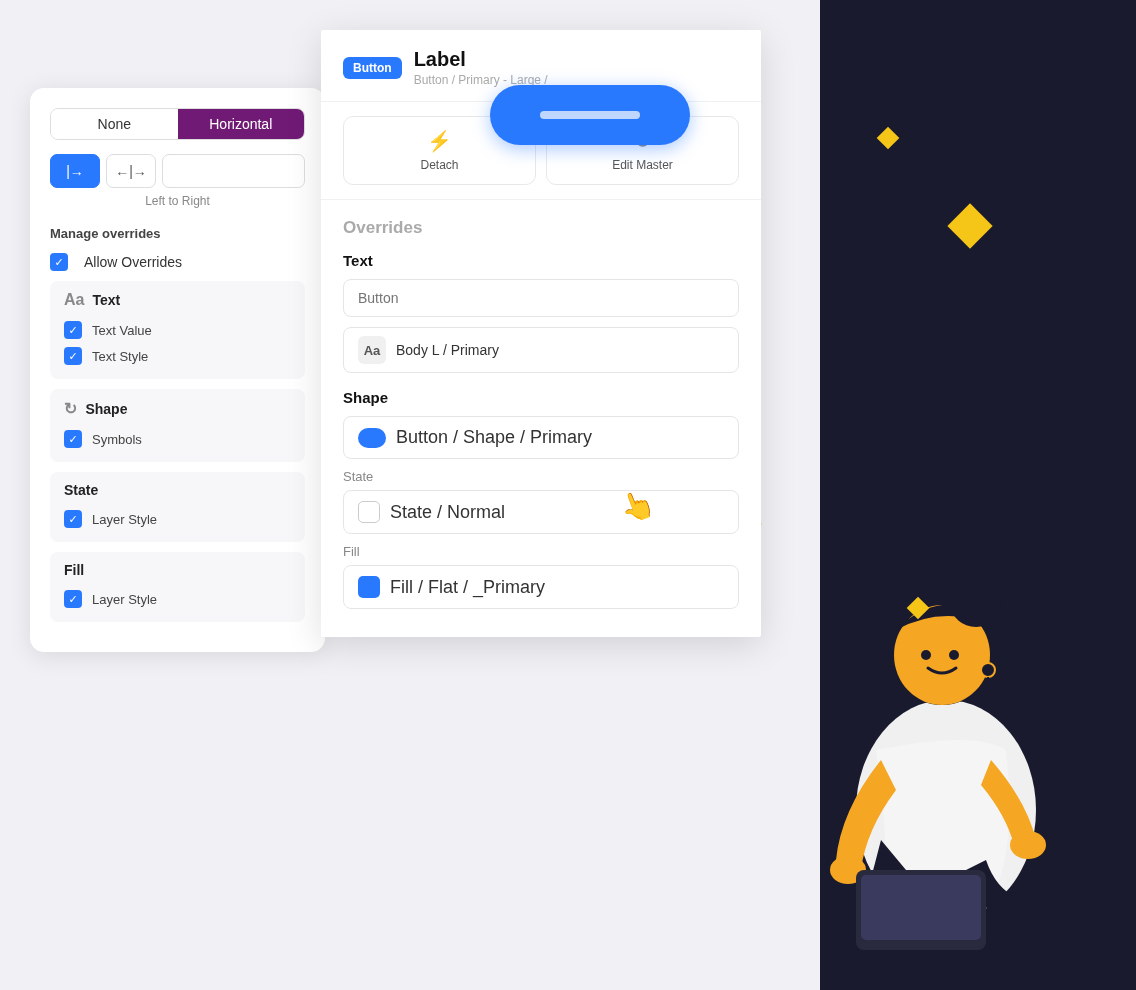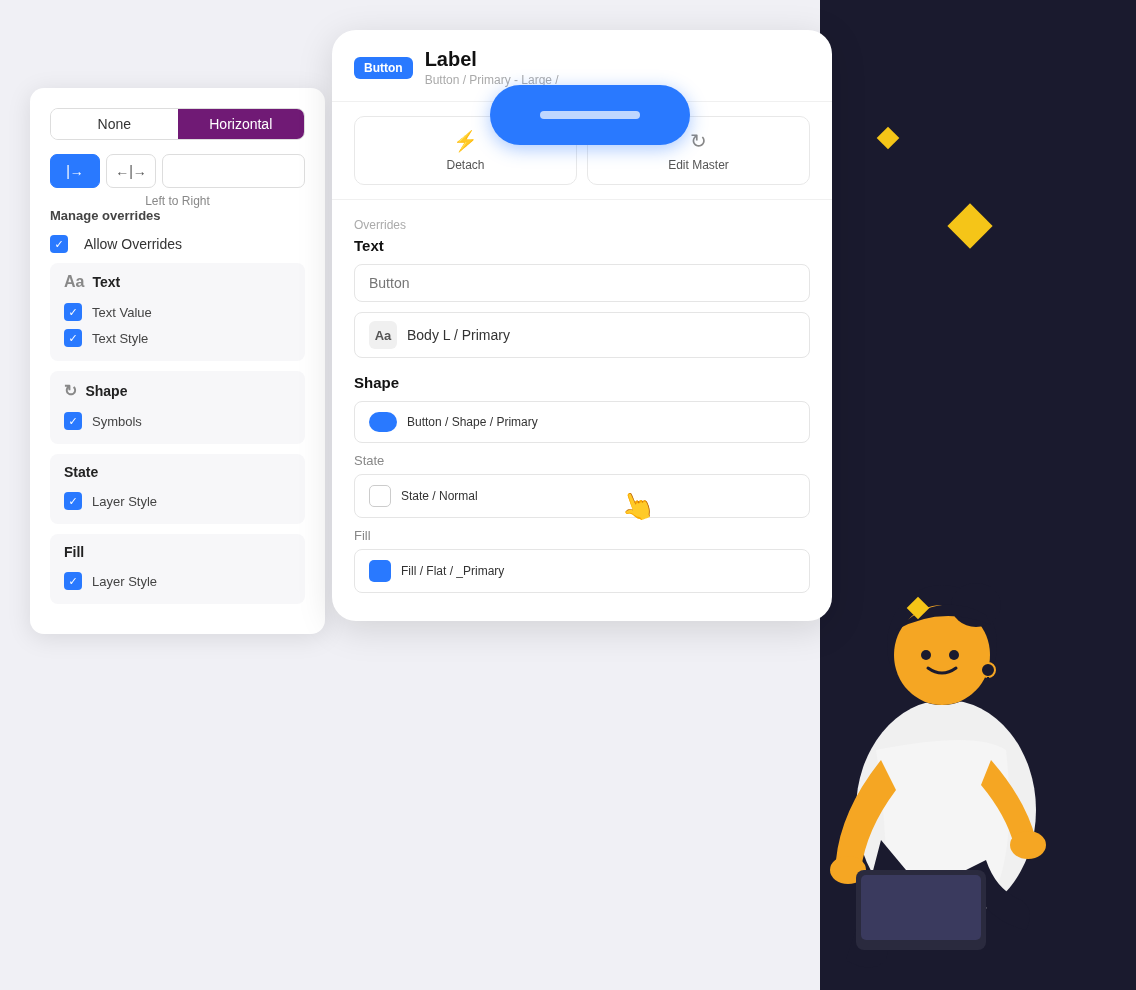--- a/index.html
+++ b/index.html
@@ -104,20 +104,21 @@
       justify-content: center;
       font-size: 14px;
       color: #999;
       cursor: pointer;
     }
 
     .dir-label {
       font-size: 12px;
       color: #888;
       text-align: center;
+      margin-bottom: 18px;
     }
 
     .section-title {
       font-size: 13px;
       font-weight: 600;
       color: #444;
       margin-bottom: 12px;
     }
 
     .checkbox-row {
@@ -176,24 +177,24 @@
     .sub-item label {
       font-size: 13px;
       color: #444;
       text-align: center;
     }
 
     
     .right-panel {
       position: absolute;
       top: 30px;
-      left: 332px;
-      width: 500px;
-      background: #fff;
-      border-radius: 24px;
+      left: 321px;
+      width: 440px;
+      background: #fff;
+      border-radius: 2px;
       box-shadow: 0 8px 36px rgba(0,0,0,0.13);
       z-index: 15;
       overflow: hidden;
     }
 
     .rp-header {
       display: flex;
       align-items: center;
       gap: 12px;
       padding: 18px 22px 14px;
@@ -243,24 +244,24 @@
     .action-btn .action-icon {
       font-size: 20px;
       color: #888;
     }
 
     .rp-body {
       padding: 18px 22px;
     }
 
     .overrides-label {
-      font-size: 12px;
+      font-size: 17px;
       color: #aaa;
-      font-weight: 400;
-      margin-bottom: 5px;
+      font-weight: 700;
+      margin-bottom: 14px;
     }
 
     .field-section-title {
       font-size: 15px;
       font-weight: 700;
       color: #111;
       margin-bottom: 10px;
     }
 
     .text-input-field {
@@ -351,21 +352,21 @@
     }
 
     .option-row {
       display: flex;
       align-items: center;
       gap: 10px;
       border: 1.5px solid #e5e5e5;
       border-radius: 8px;
       padding: 10px 14px;
       margin-bottom: 10px;
-      font-size: 12px;
+      font-size: 18px;
       color: #333;
     }
 
     .state-label-small {
       font-size: 13px;
       color: #888;
       margin-bottom: 6px;
       font-weight: 500;
     }
     .fill-label-small {

